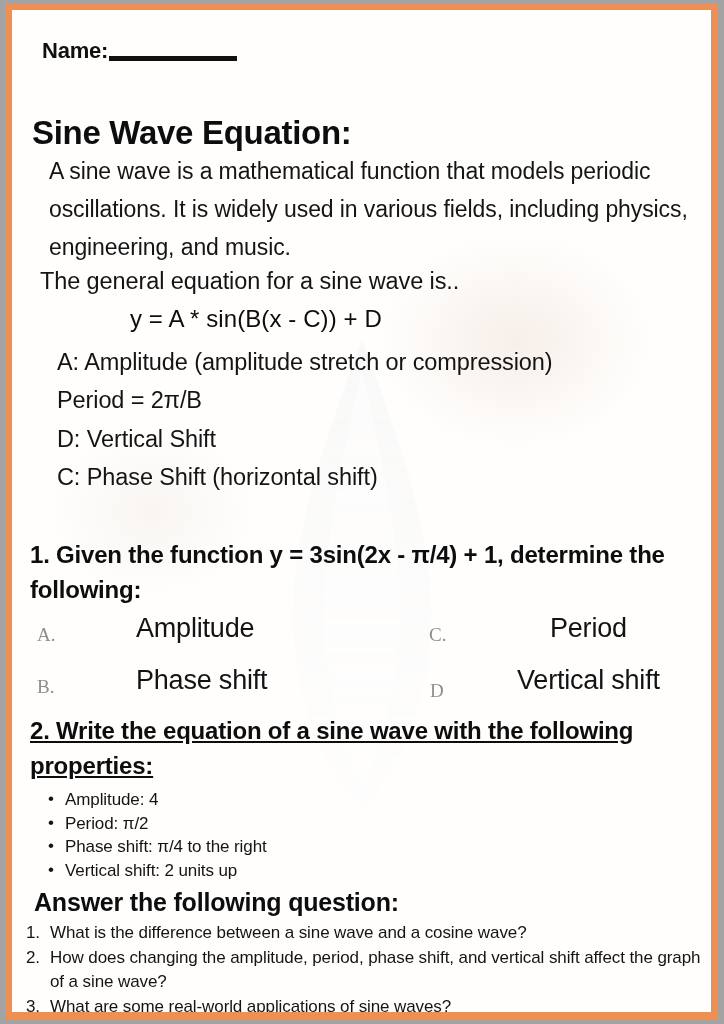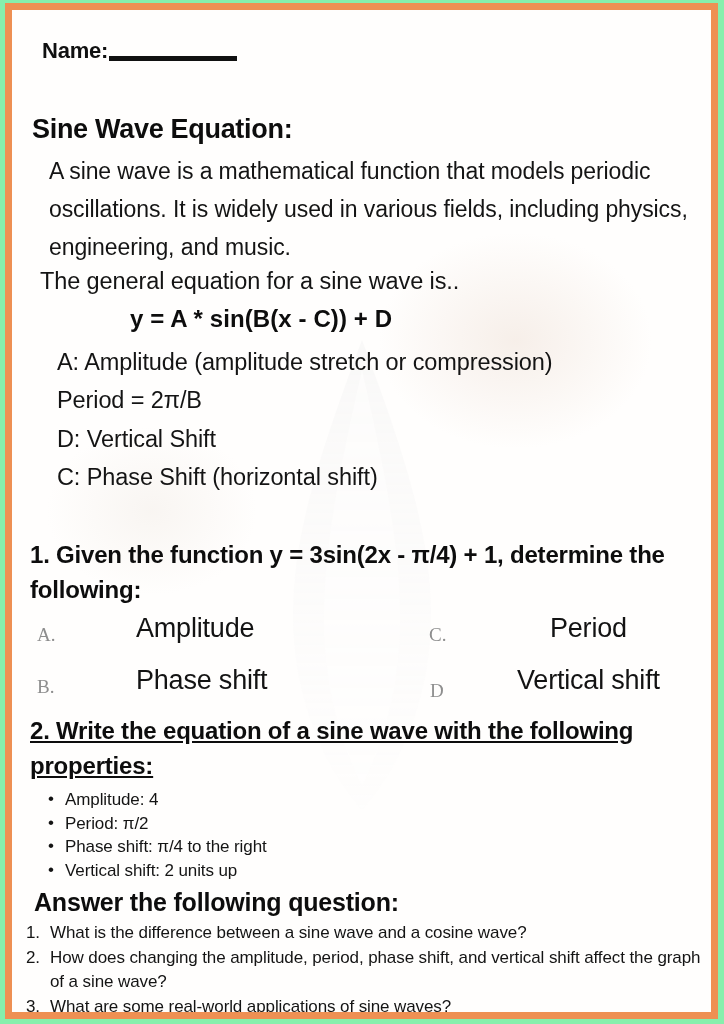--- a/index.html
+++ b/index.html
@@ -11,21 +11,21 @@
     height: 1024px;
     background: #ffffff;
     font-family: "Liberation Sans", sans-serif;
     overflow: hidden;
   }
   .page {
     position: relative;
     width: 724px;
     height: 1024px;
     box-sizing: border-box;
-    background: #86efac;
+    background: #a3a3a3;
     overflow: hidden;
   }
   .page-border {
     position: absolute;
     left: 5px;
     top: 3px;
     right: 6px;
     bottom: 5px;
     border: 7px solid #ee9053;
     box-sizing: border-box;
@@ -82,21 +82,21 @@
     border-bottom: 5px solid #111111;
     margin-left: 1px;
     margin-bottom: 3px;
   }
 
   
   .h-title {
     position: absolute;
     left: 20px;
     top: 104px;
-    font-size: 27px;
+    font-size: 33px;
     font-weight: bold;
     color: #0d0d0d;
     letter-spacing: -0.3px;
     text-align: right;
   }
   .intro {
     position: absolute;
     left: 37px;
     top: 142px;
     width: 655px;
@@ -111,21 +111,21 @@
     top: 258px;
     font-size: 23.5px;
     color: #141414;
     letter-spacing: -0.1px;
   }
   .equation {
     position: absolute;
     left: 118px;
     top: 295px;
     font-size: 24px;
-    font-weight: bold;
+    font-weight: normal;
     color: #0d0d0d;
     letter-spacing: 0.1px;
   }
   .defs {
     position: absolute;
     left: 45px;
     top: 333px;
     font-size: 23.5px;
     line-height: 38.4px;
     color: #141414;

